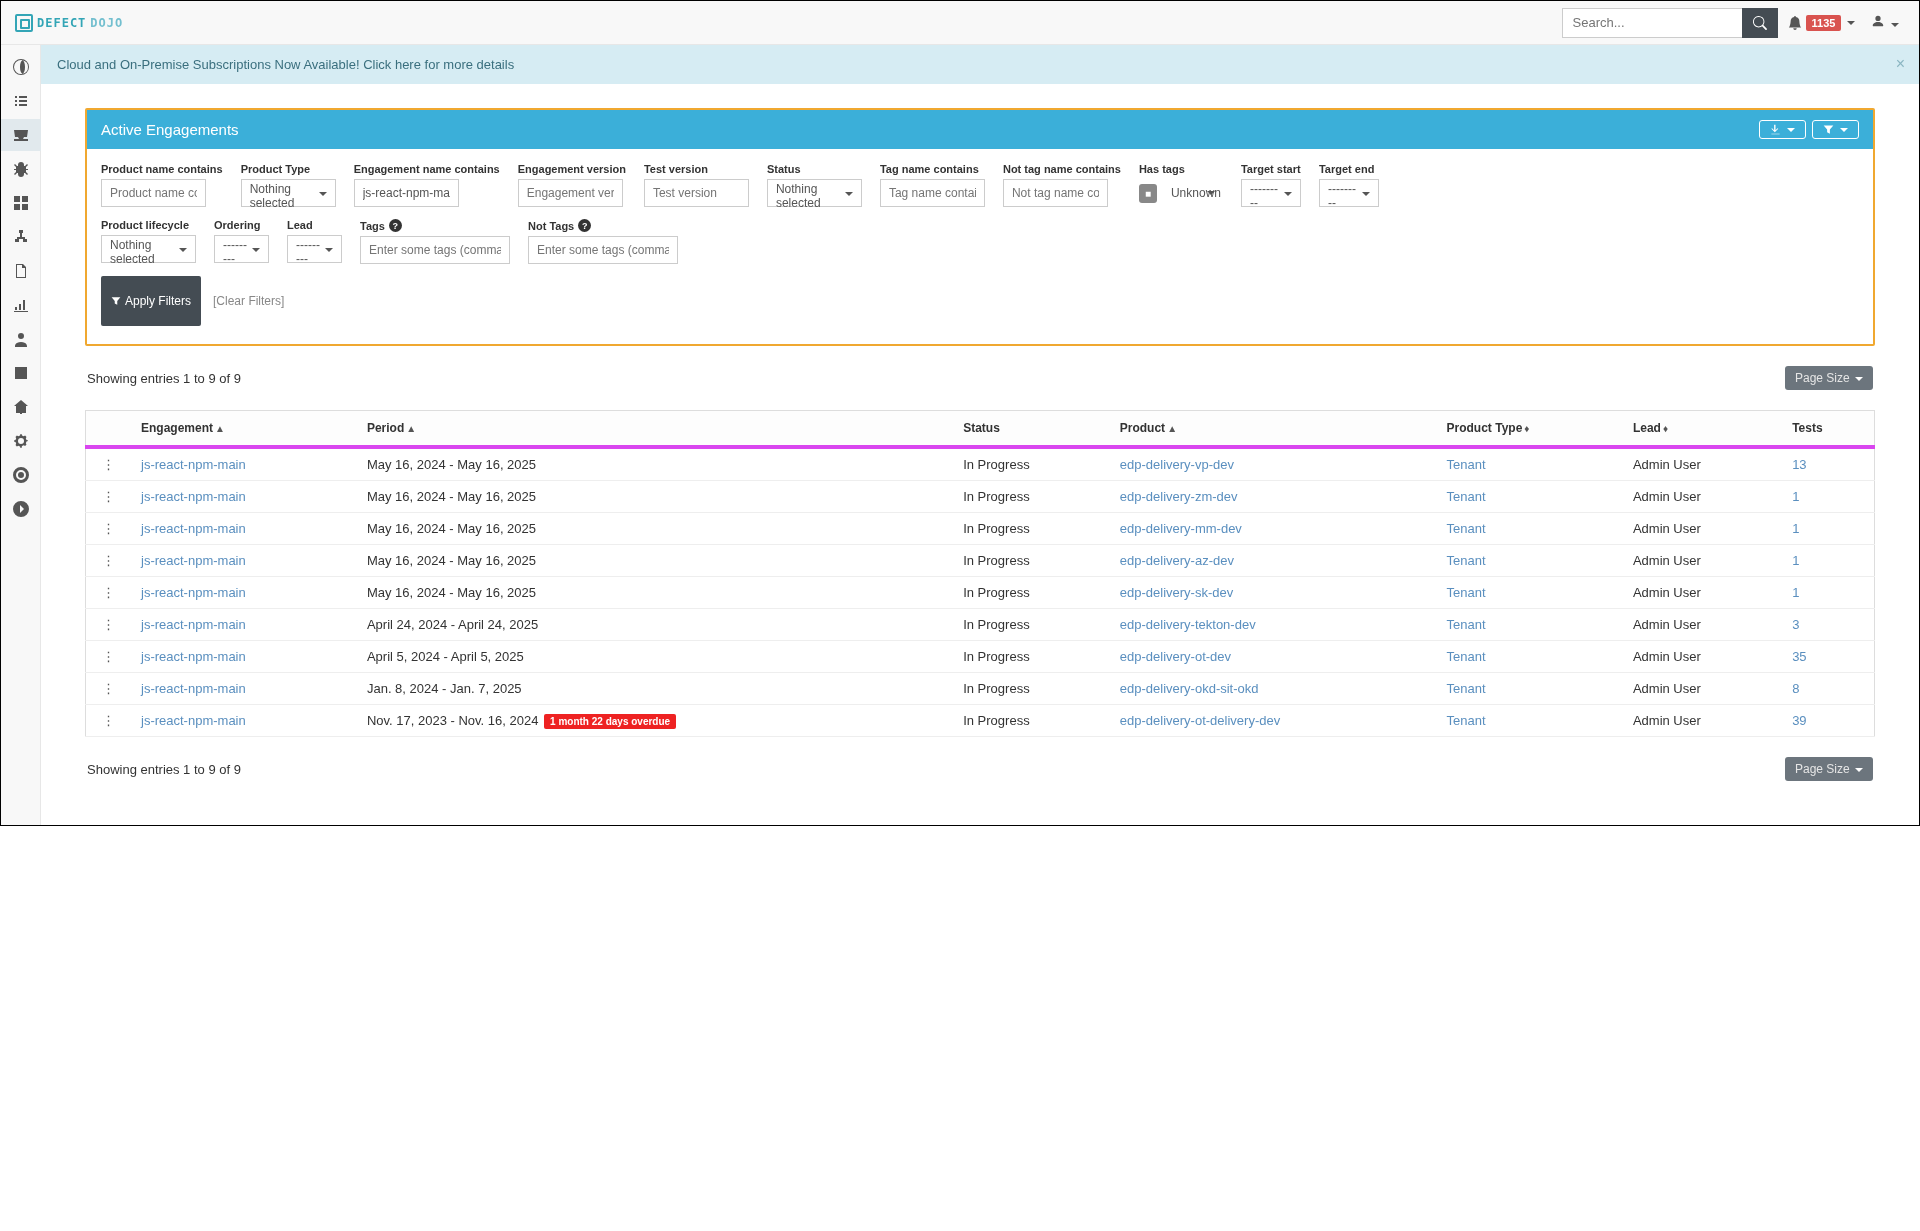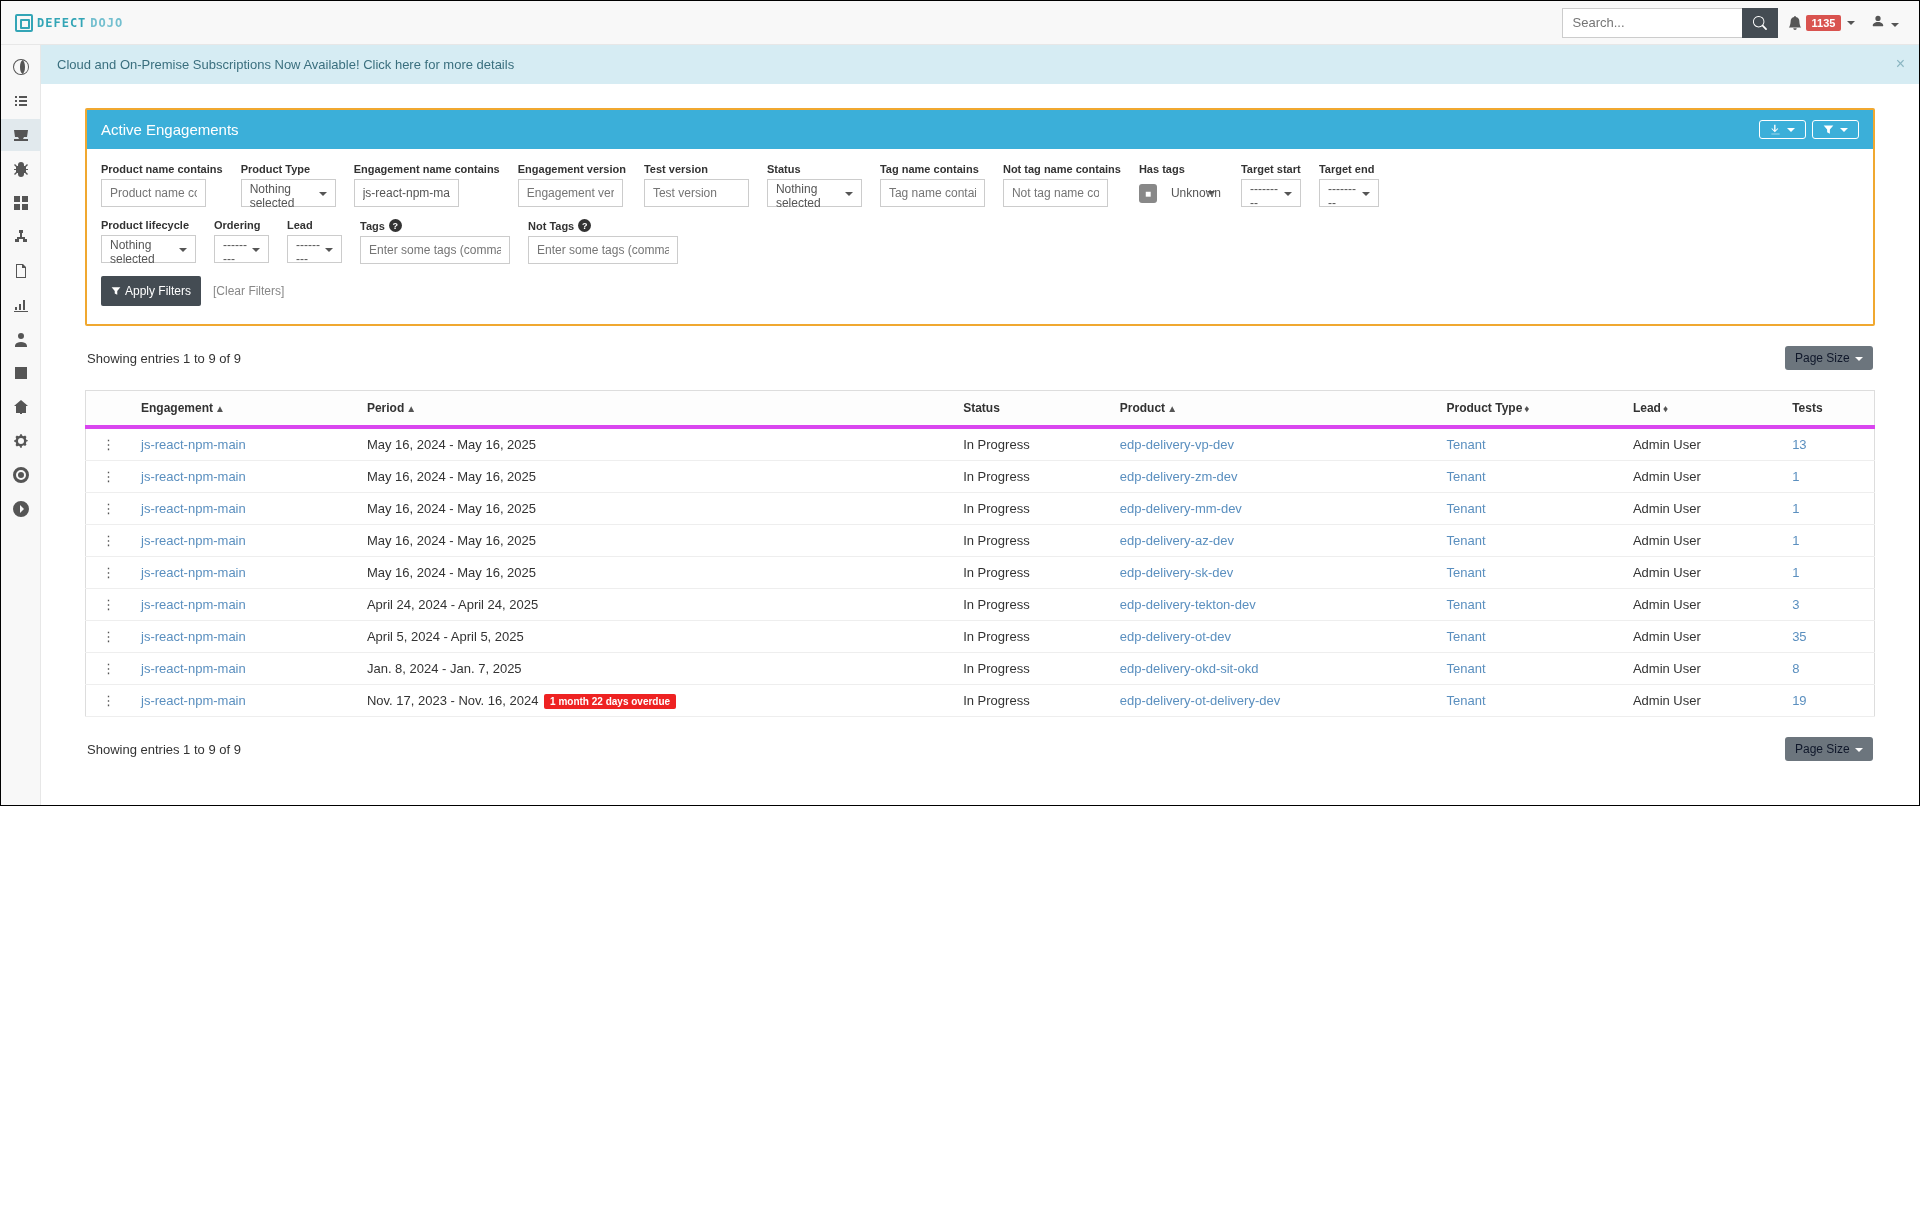--- a/index.html
+++ b/index.html
@@ -36,24 +36,24 @@
 .panel-header-actions { display: flex; gap: 6px; }
 .header-btn { border: 1px solid #fff; background: transparent; color: #fff; padding: 3px 10px; font-size: 12px; cursor: pointer; border-radius: 3px; display:flex; align-items:center; gap:4px;}
 .filter-body { padding: 14px 14px 18px 14px; }
 .filter-row { display: flex; flex-wrap: wrap; gap: 18px; margin-bottom: 12px; }
 .filter-group { display: flex; flex-direction: column; }
 .filter-label { font-size: 11px; font-weight: 700; color: #333; margin-bottom: 4px; display:flex; gap:4px; align-items:center;}
 .filter-input, .filter-select { height: 28px; padding: 2px 8px; border: 1px solid #ccc; font-size: 12px; color: #555; background: #fff; }
 .filter-select { cursor:pointer; text-align:left; position:relative; padding-right:20px;}
 .filter-select::after { content:''; position:absolute; right:8px; top:12px; width:0; height:0; border-left:4px solid transparent; border-right:4px solid transparent; border-top:4px solid #555;}
 .filter-actions { display: flex; align-items: center; gap: 12px; }
-.apply-btn { background: #444c53; color: #fff; border: none; padding: 8px 10px; font-size: 12px; cursor: pointer; border-radius: 2px; display:flex; align-items:center; gap:4px;}
+.apply-btn { background: #444c53; color: #fff; border: none; padding: 18px 10px; font-size: 12px; cursor: pointer; border-radius: 2px; display:flex; align-items:center; gap:4px;}
 .clear-link { color: #888; font-size: 12px; cursor: pointer; }
 .results-bar { display: flex; justify-content: space-between; align-items: center; margin: 20px 2px; font-size: 13px; color: #333; }
-.page-size-btn { background: #6c757d; color: #0f172a; border: none; padding: 5px 10px; font-size: 12px; cursor: pointer; border-radius: 3px;}
+.page-size-btn { background: #6c757d; color: #e5e5e5; border: none; padding: 5px 10px; font-size: 12px; cursor: pointer; border-radius: 3px;}
 table.data { width: 100%; border-collapse: collapse; border: 1px solid #ddd; font-size: 13px; }
 table.data th { text-align: left; padding: 10px 10px; border-bottom: 4px solid #d946ef; font-weight: 700; color: #333; font-size: 12px; background:#fdfdfd;}
 table.data td { padding: 8px 10px; border-bottom: 1px solid #eee; color: #333; }
 .row-menu { color: #555; cursor: pointer; padding: 0 6px; }
 .link { color: #5a8fbf; cursor: pointer; }
 .pill-overdue { background: #e22; color: #fff; font-size: 10px; padding: 2px 6px; border-radius: 2px; margin-left: 2px; font-weight: bold;}
 .sort { font-size: 10px; margin-left: 2px; color:#555;}
 .qicon { width:13px; height:13px; border-radius:50%; background:#333; color:#fff; display:inline-flex; align-items:center; justify-content:center; font-size:9px; font-weight:bold;}
 .has-tags-wrapper{display:flex; align-items:center; gap:6px;}
 .tag-chip{background:#888; color:#fff; padding:4px 6px; border-radius:3px; font-size:10px;}
@@ -382,21 +382,21 @@
               <td><span class="link">8</span></td>
             </tr>
             <tr>
               <td><span class="row-menu">⋮</span></td>
               <td><span class="link">js-react-npm-main</span></td>
               <td>Nov. 17, 2023 - Nov. 16, 2024 <span class="pill-overdue">1 month 22 days overdue</span></td>
               <td>In Progress</td>
               <td><span class="link">edp-delivery-ot-delivery-dev</span></td>
               <td><span class="link">Tenant</span></td>
               <td>Admin User</td>
-              <td><span class="link">19</span></td>
+              <td><span class="link">39</span></td>
             </tr>
           </tbody>
       </table>
 
       <div class="results-bar">
         <span>Showing entries 1 to 9 of 9</span>
         <button class="page-size-btn"><span>Page Size</span> <span class="caret" style="border-top-color:#fff"></span></button>
       </div>
     </div>
   </div>

